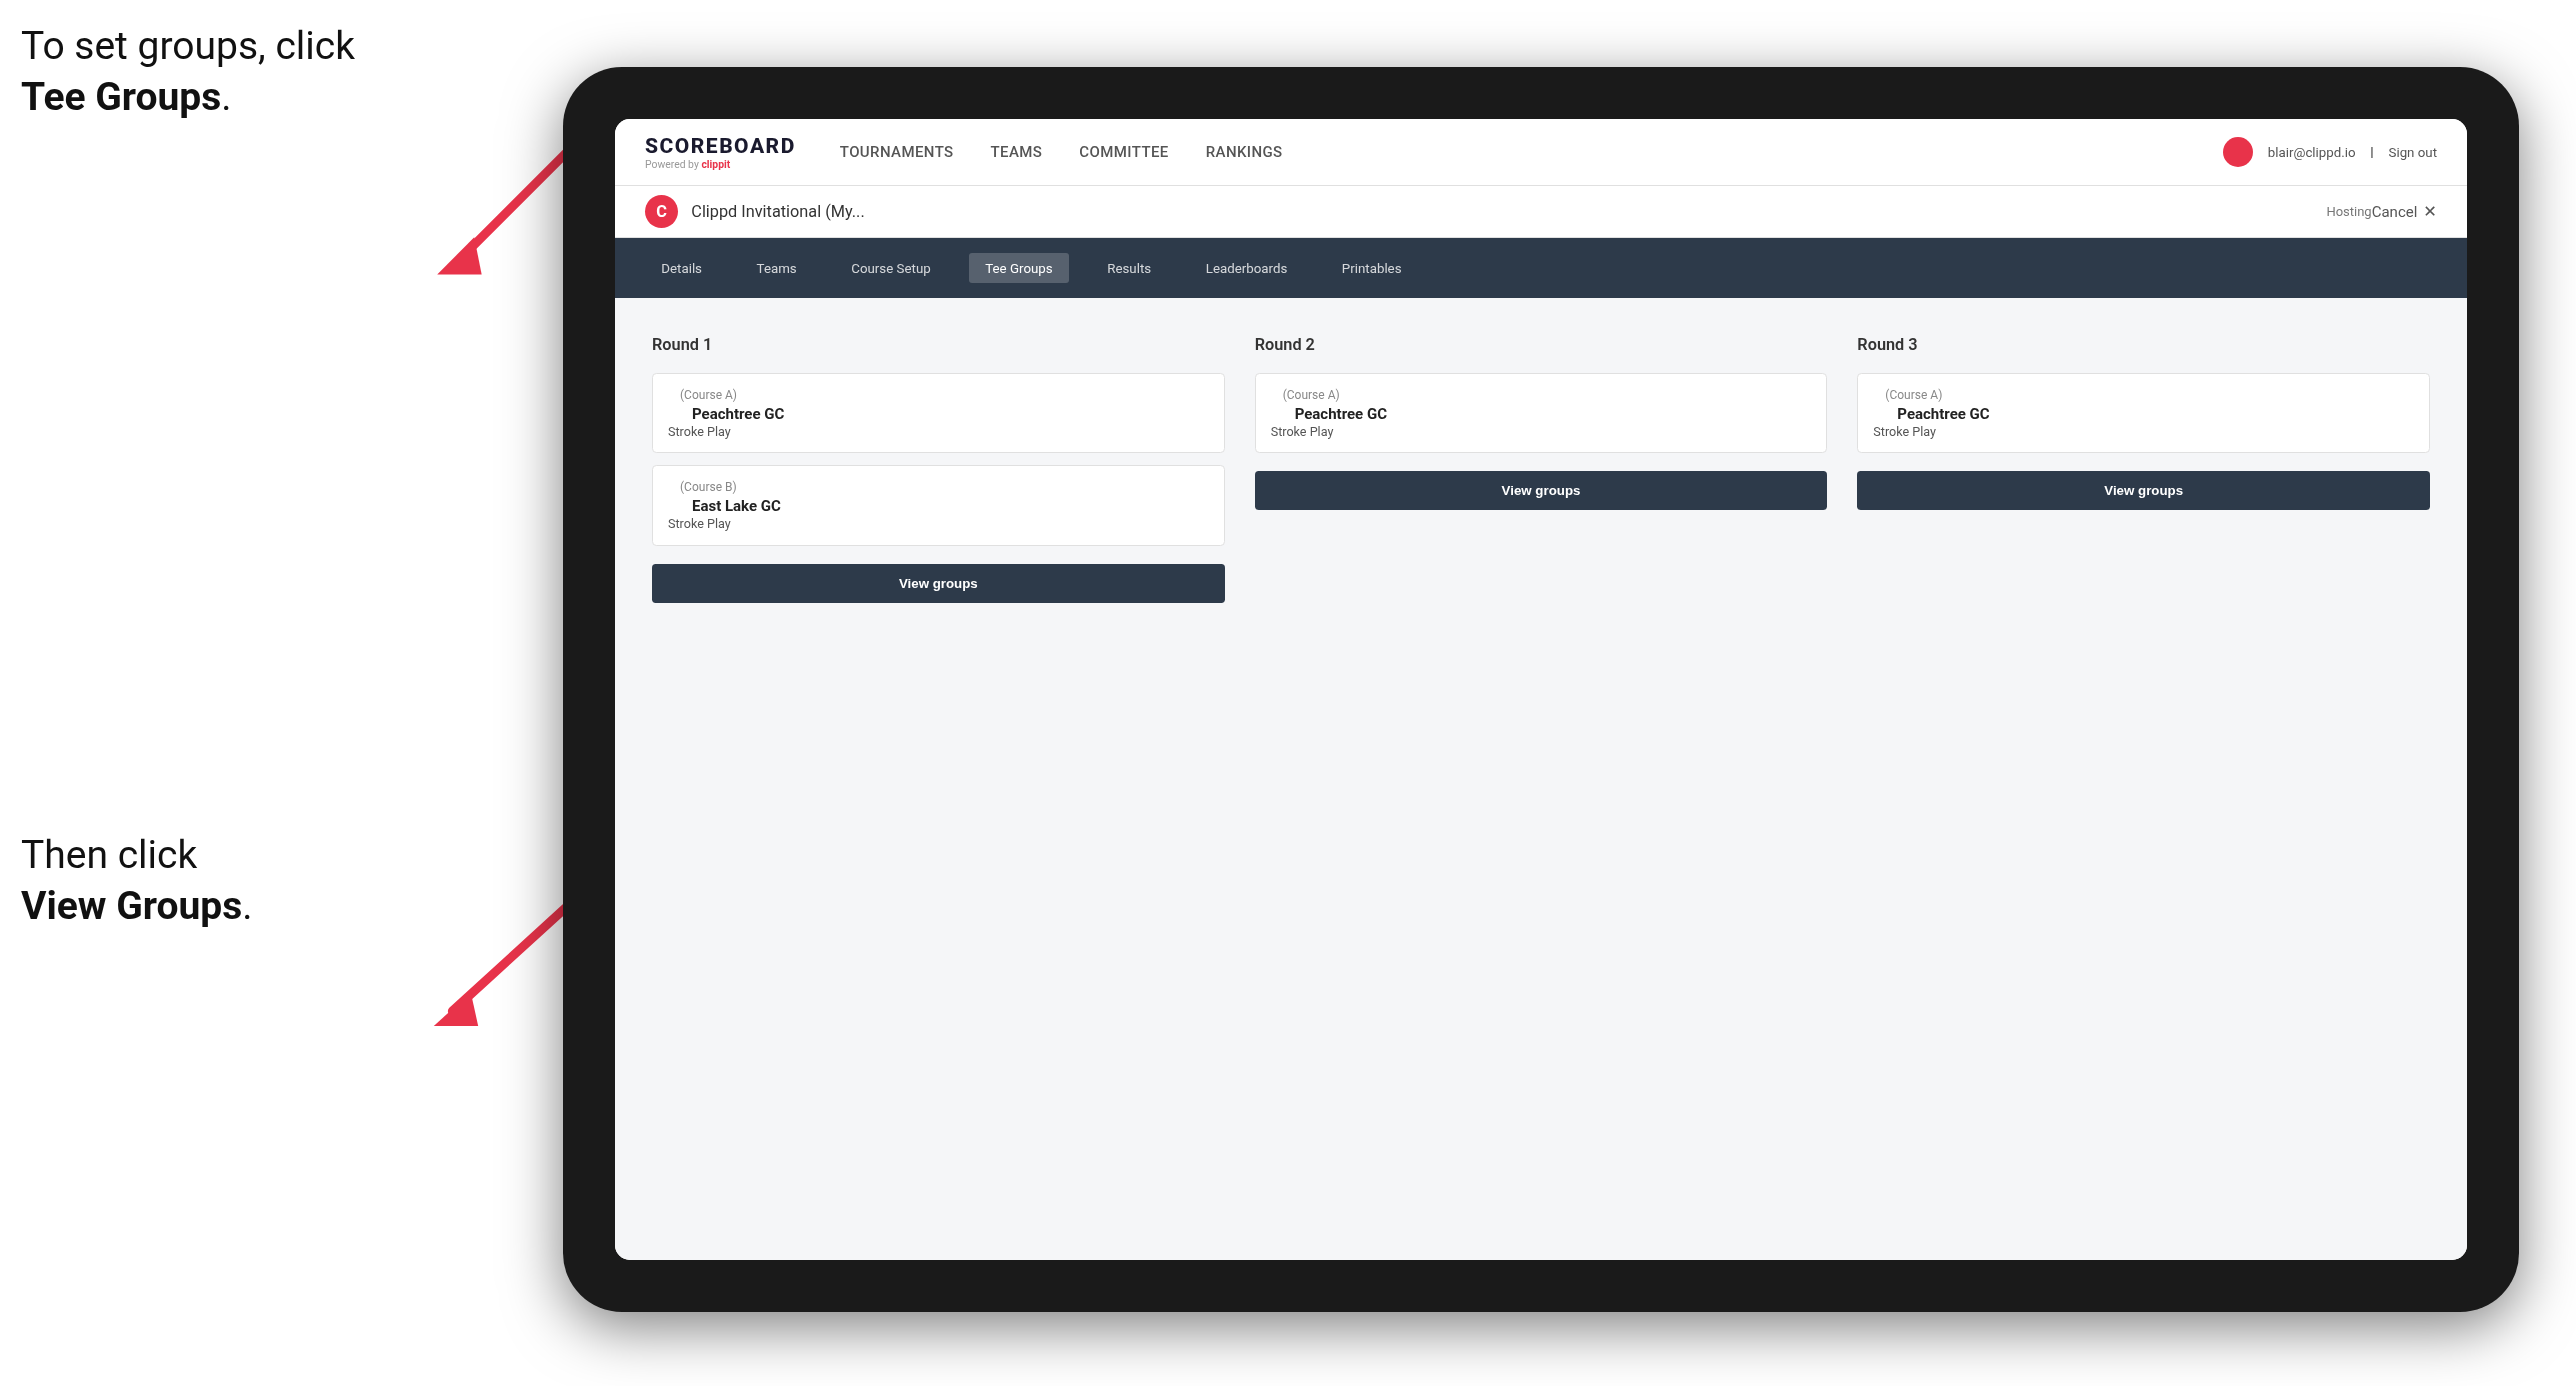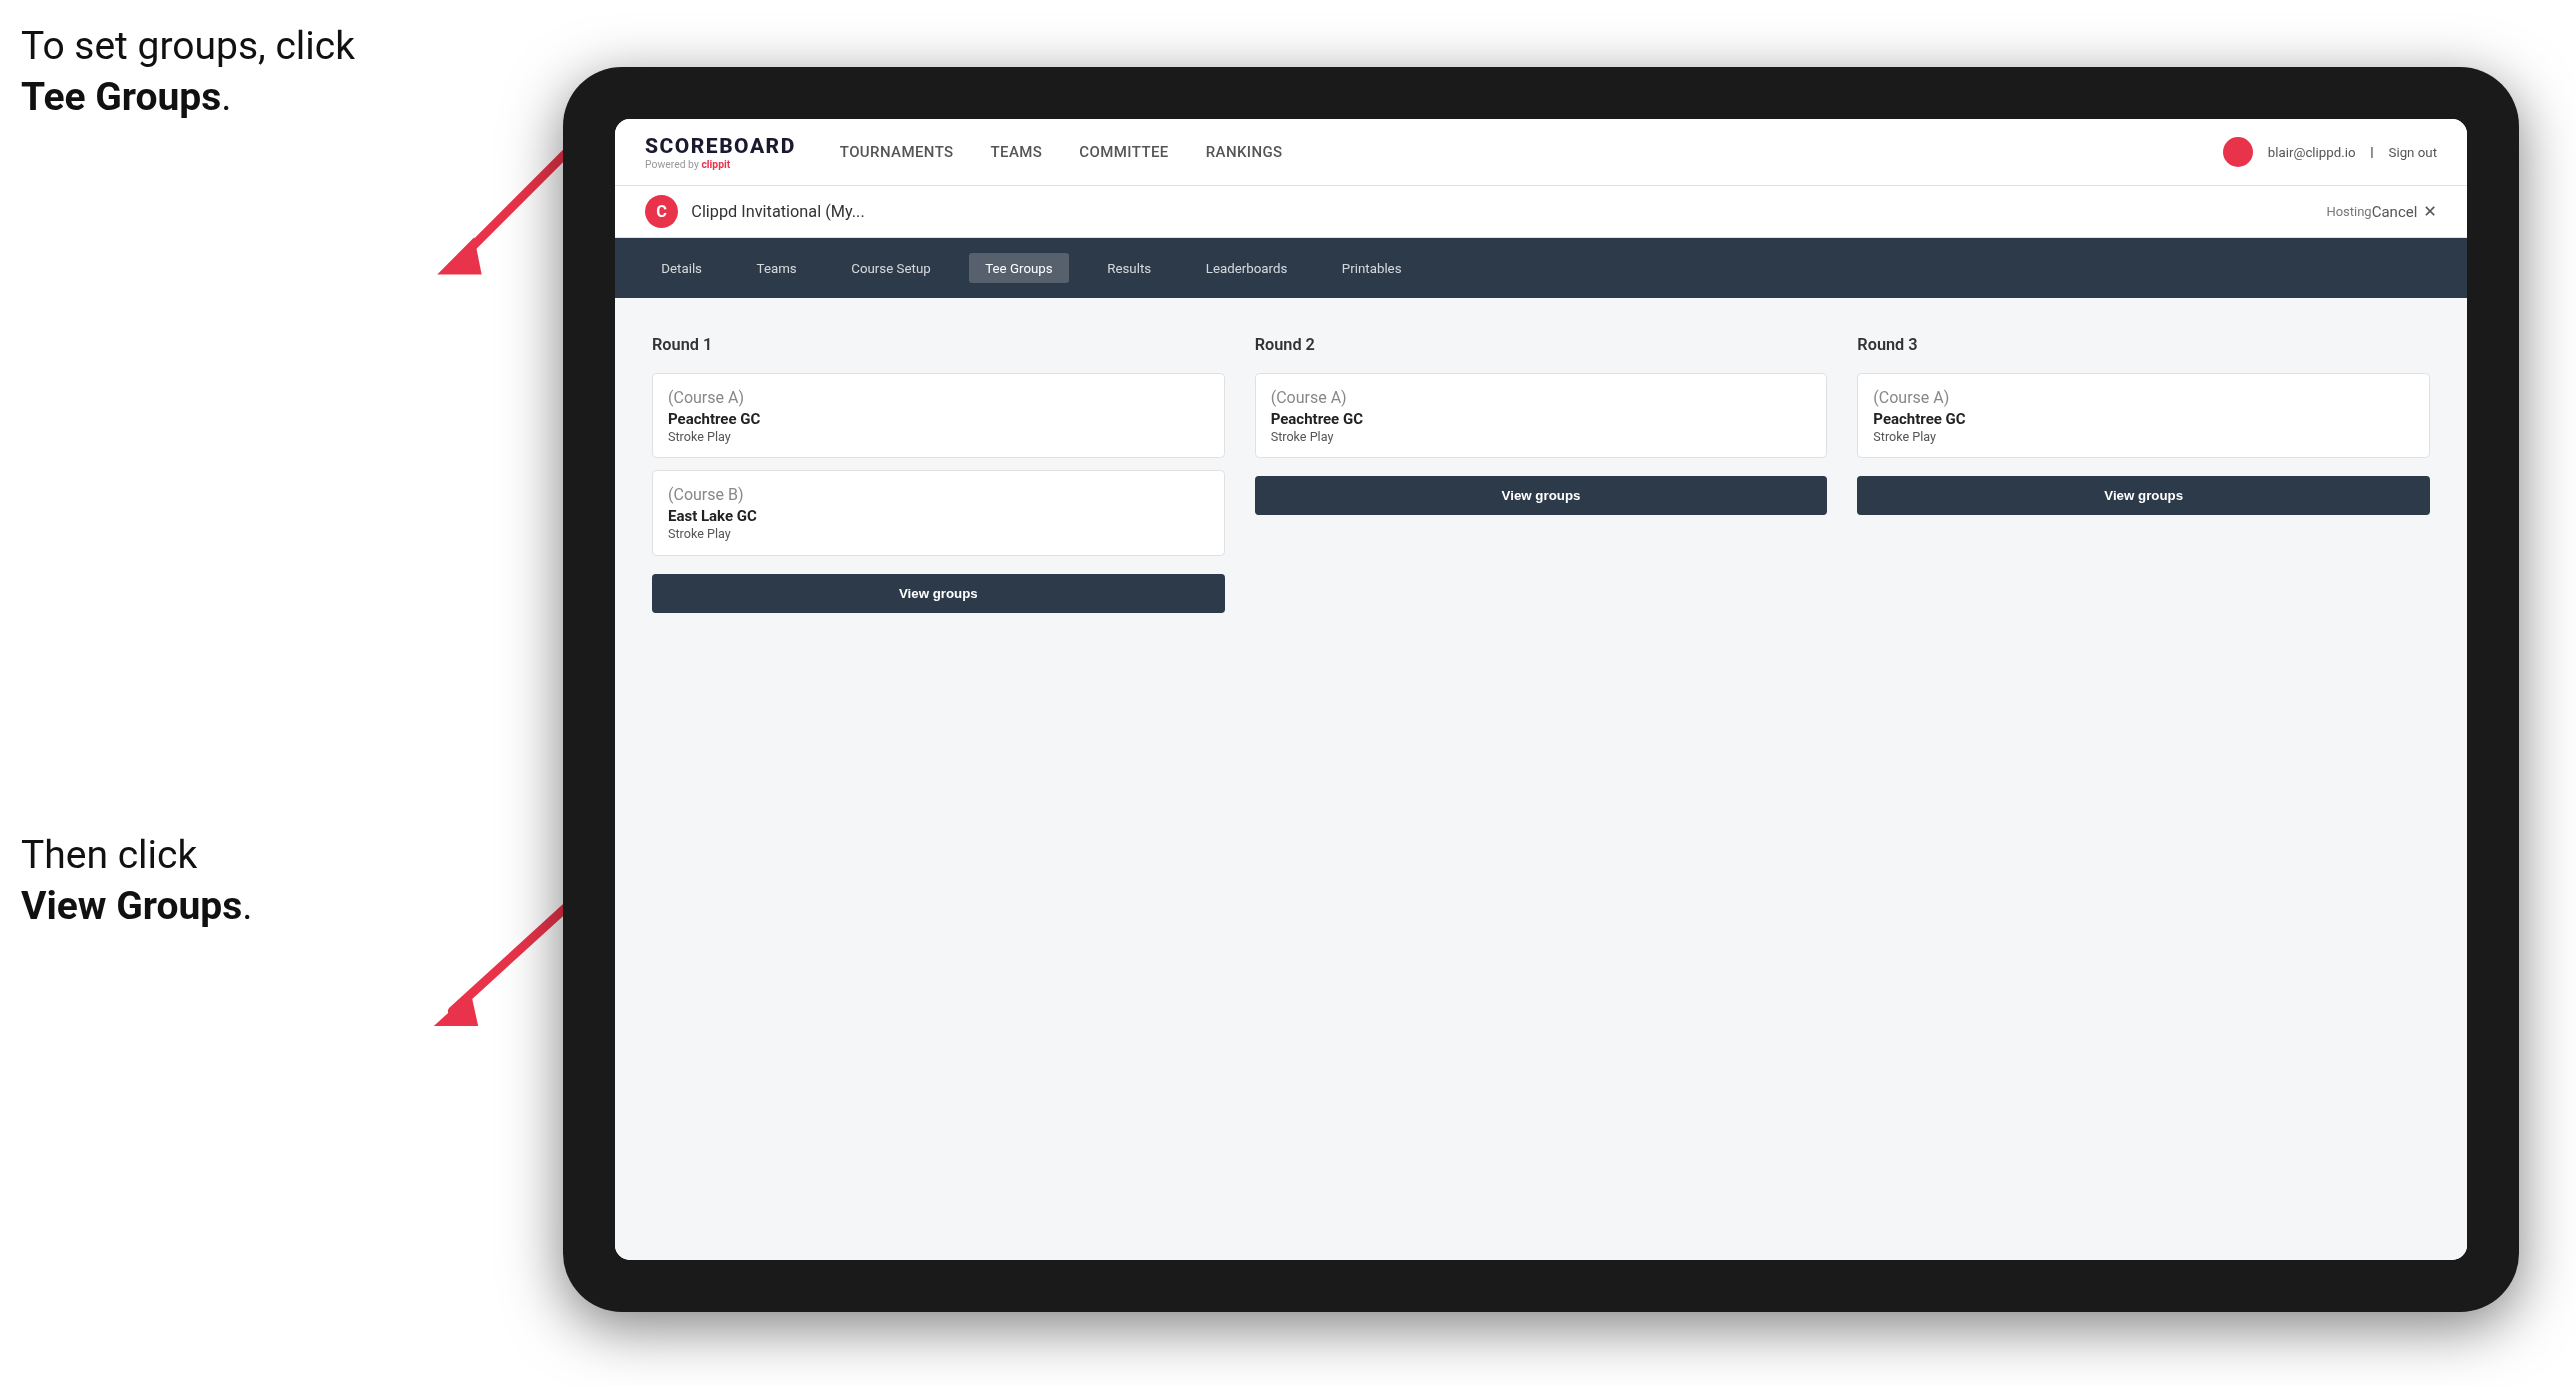--- a/index.html
+++ b/index.html
@@ -243,30 +243,32 @@
     }
 
     .course-card {
       background: #ffffff;
       border: 0.7px solid #e0e0e0;
       border-radius: 4.4px;
       padding: 13.3px 15px;
     }
 
     .course-label {
-      font-size: 16px;
+      font-size: 12px;
       color: #888;
       margin-bottom: 3px;
+      margin-left: 12px;
     }
 
     .course-name {
       font-size: 15px;
       font-weight: 700;
       color: #222;
       margin-bottom: 1.5px;
+      margin-left: 24px;
     }
 
     .course-format {
       font-size: 12.6px;
       color: #555;
     }
 
     .view-groups-btn {
       background: #2d3a4a;
       color: #ffffff;

